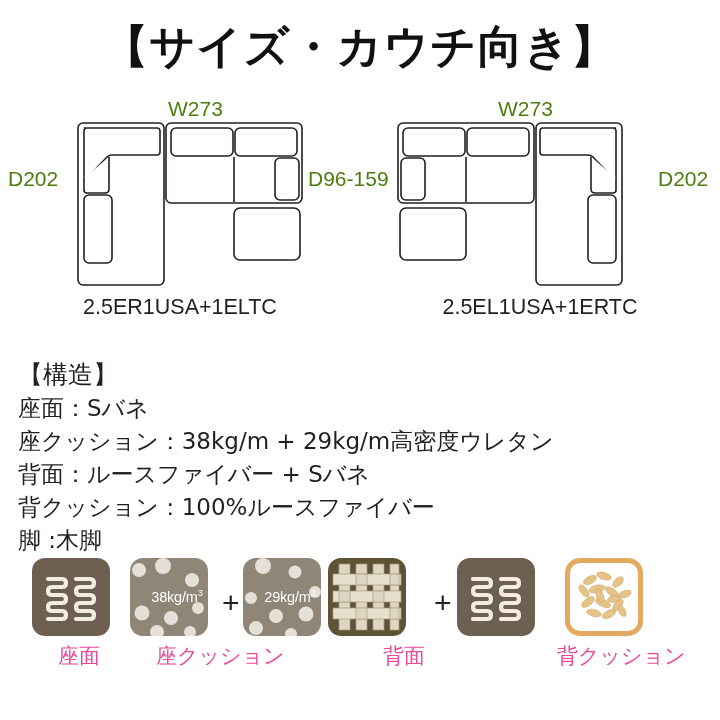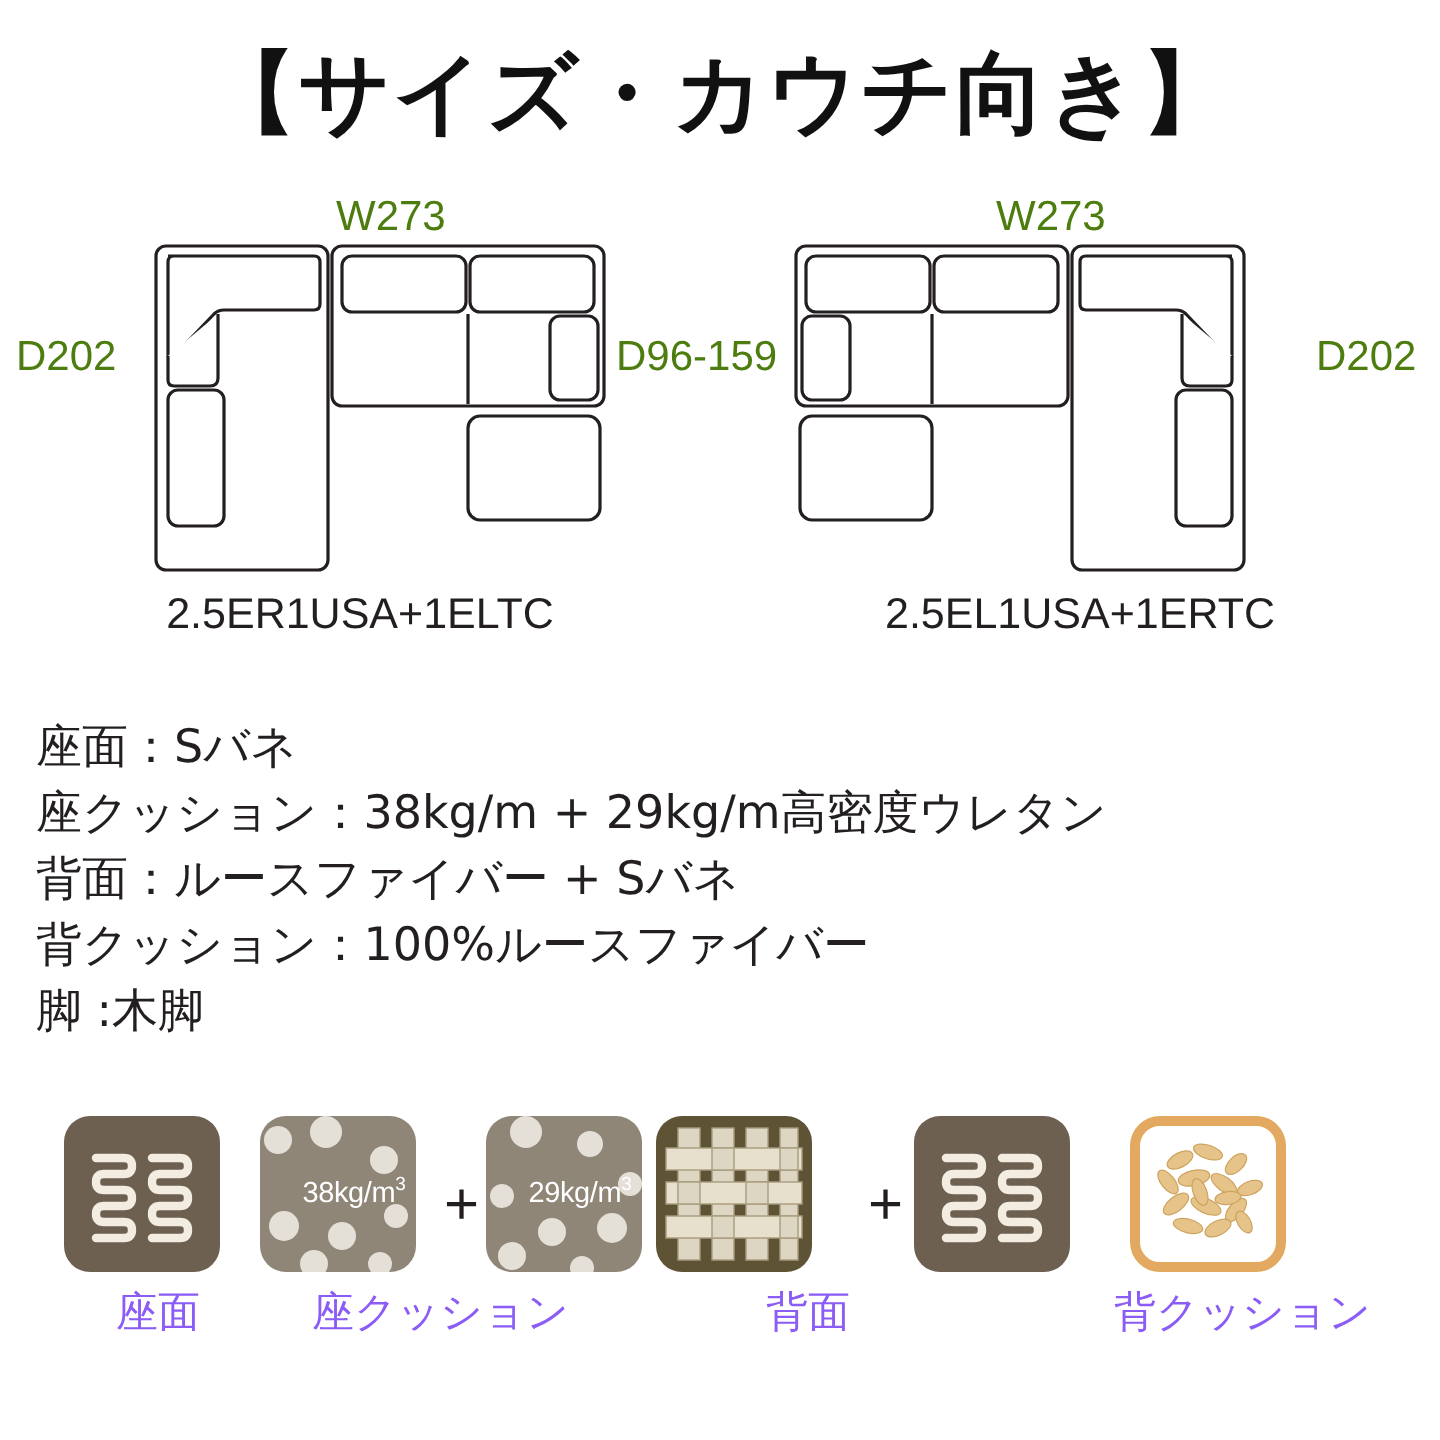--- a/index.html
+++ b/index.html
@@ -140,21 +140,21 @@
     font-family: "Liberation Sans", sans-serif;
     letter-spacing: -0.2px;
     z-index: 3;
   }
   .foam-text sup { font-size: 9.5px; vertical-align: super; }
 
   .icon-caption {
     position: absolute;
     top: 84px;
     font-size: 21px;
-    color: #8b5cf6;
+    color: #ec4899;
     white-space: nowrap;
     font-family: Liberation Mono, monospace;
   }
   .cap-center { left: 50%; transform: translateX(-50%); }
 </style>
 </head>
 <body>
 
 <div class="title-bar">
   <div class="title-text">【サイズ・カウチ向き】</div>
@@ -212,20 +212,21 @@
         <path d="M234 62 L234 107" fill="none"></path>
         <rect x="234" y="113" width="66" height="52" rx="6" ry="6"></rect>
       </g>
     </svg>
 
     <div class="model-code">2.5EL1USA+1ERTC</div>
   </div>
 </div>
 
 <div class="structure">
+  <div class="head">【構造】</div>
   <div class="line">座面：Sバネ</div>
   <div class="line">座クッション：38kg/m + 29kg/m高密度ウレタン</div>
   <div class="line">背面：ルースファイバー + Sバネ</div>
   <div class="line">背クッション：100%ルースファイバー</div>
   <div class="line">脚 :木脚</div>
 </div>
 
 <div class="icon-strip">
 
   <div class="icon-cell" style="left:32px;">

